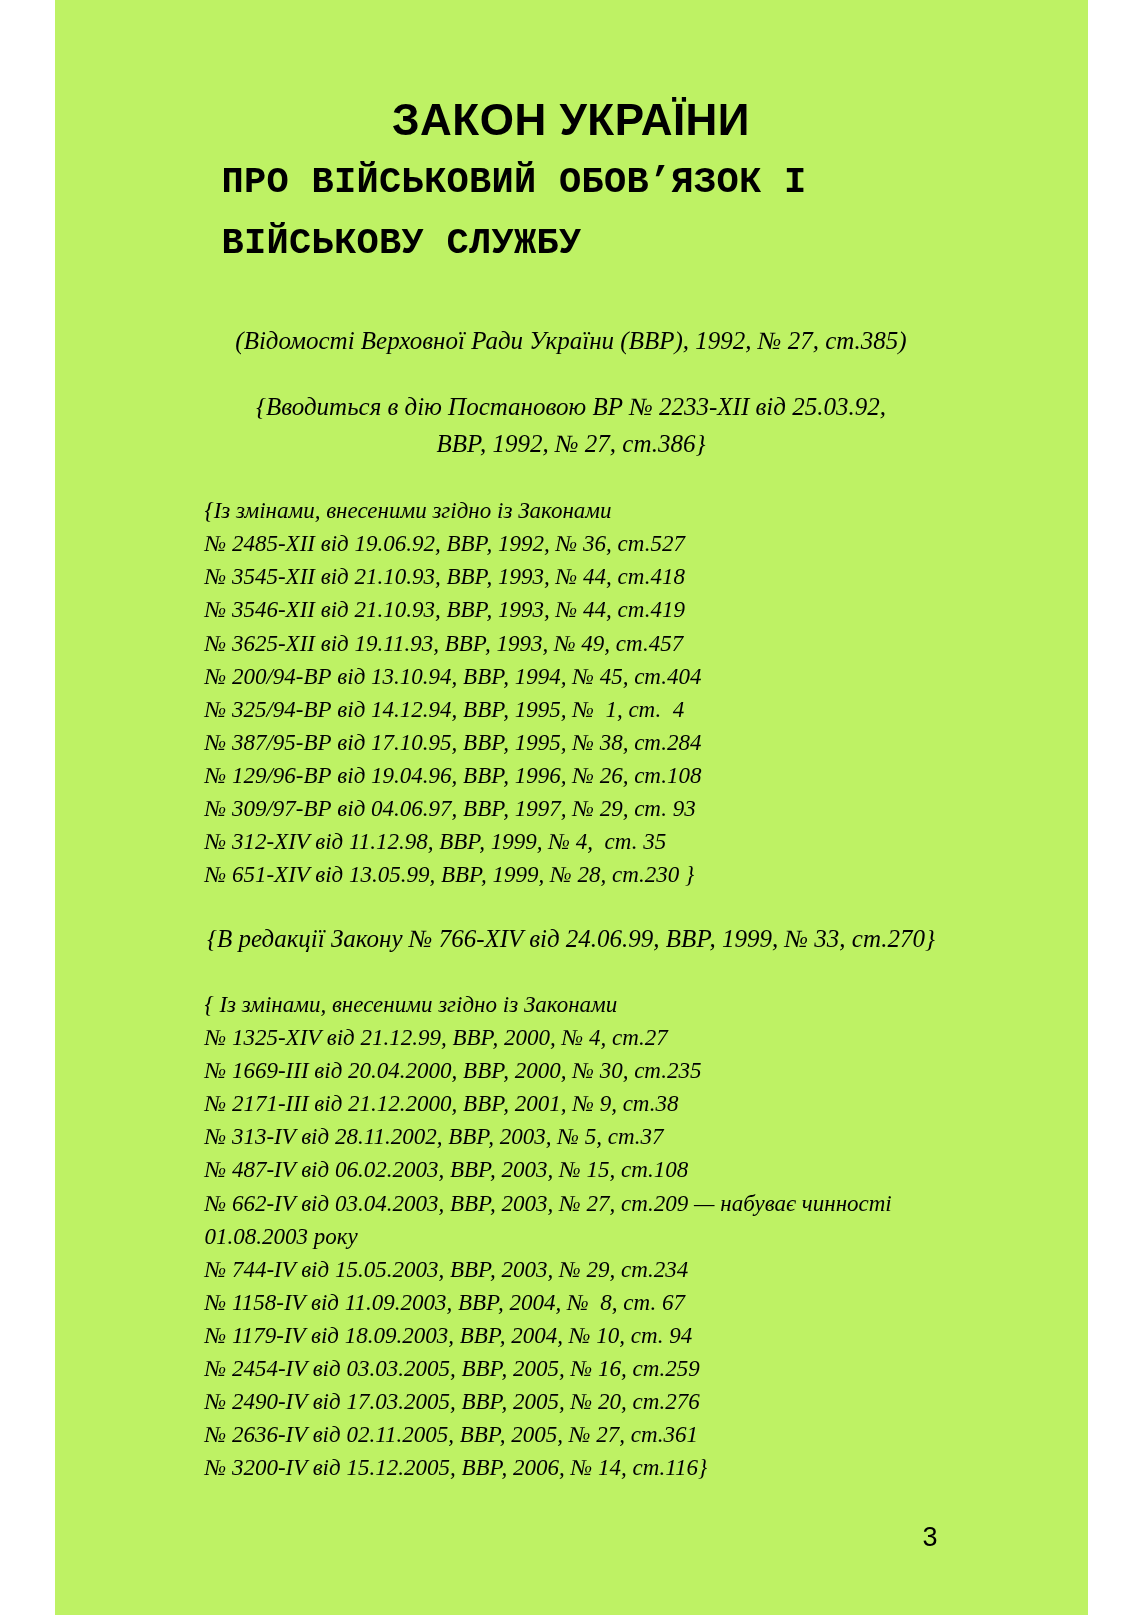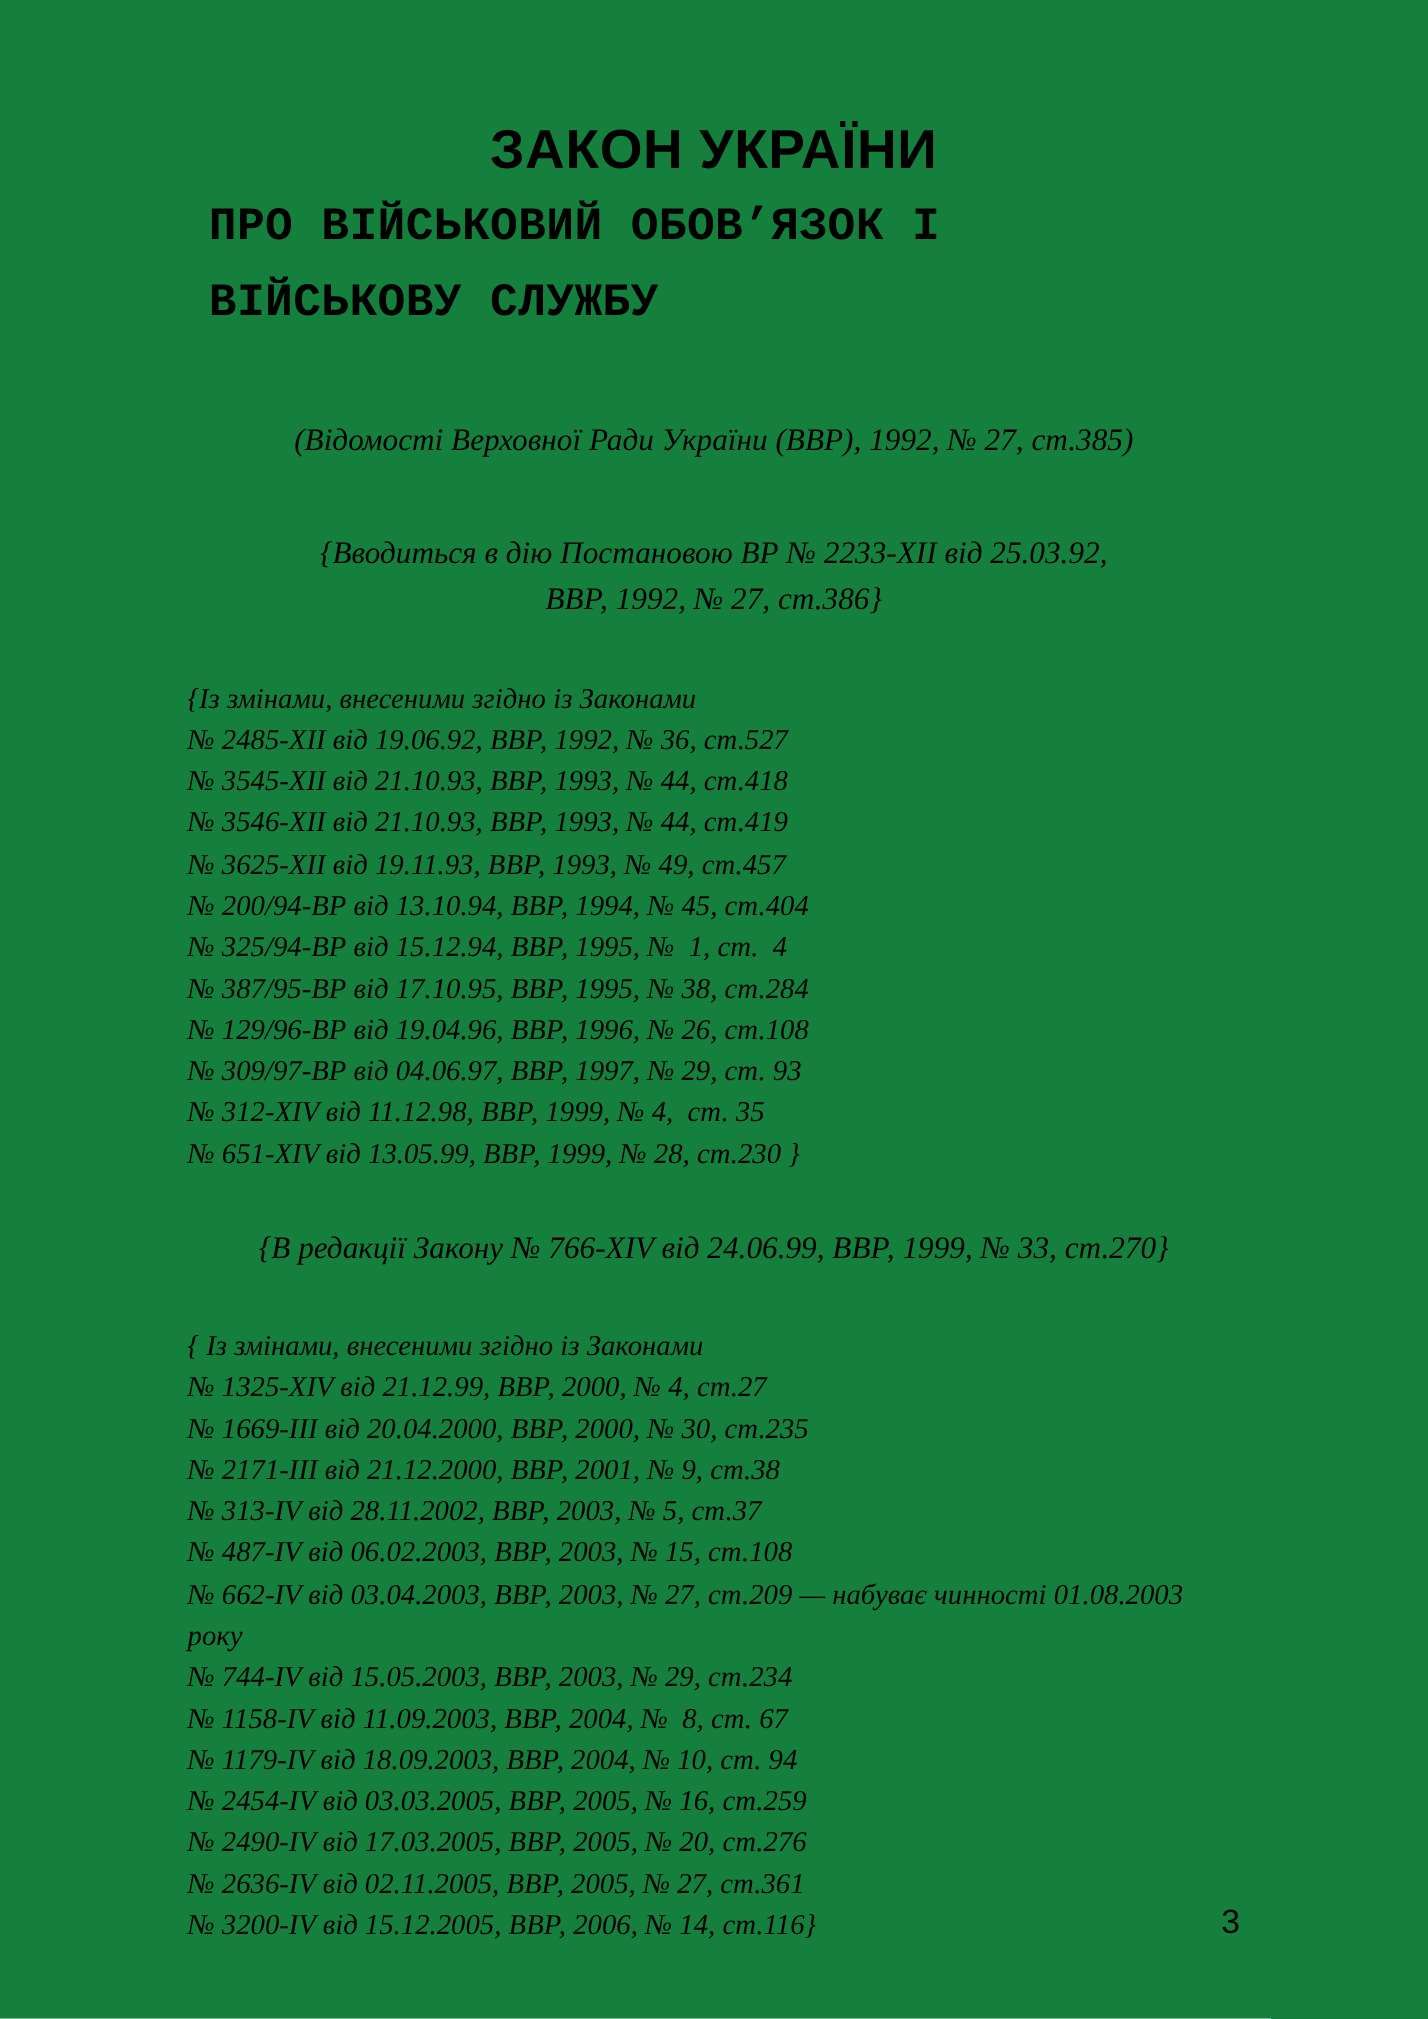--- a/index.html
+++ b/index.html
@@ -2,24 +2,24 @@
 <html lang="uk"><head>
 <meta charset="utf-8">
 <style>
   html, body {
     margin: 0;
     padding: 0;
     background: #ffffff;
   }
   .page {
     position: relative;
-    width: 1142px;
+    width: 1033px;
     height: 1615px;
     margin: 0 auto;
-    background: #15803d;
+    background: #bef264;
     color: #000000;
     font-family: "Liberation Serif", serif;
     overflow: hidden;
   }
   .content {
     padding: 95px 150px 0 150px;
   }
   .title-main {
     font-family: "Liberation Sans", sans-serif;
     font-weight: bold;
@@ -36,21 +36,21 @@
     letter-spacing: 0.3px;
     text-align: left;
     line-height: 1.18;
     margin: 17px;
   }
   .ref-block {
     text-align: center;
     font-style: italic;
     font-size: 25px;
     line-height: 1.46;
-    margin: 12px;
+    margin: 0;
   }
   .gap-1 { height: 40px; }
   .gap-2 { height: 30px; }
   .gap-3 { height: 32px; }
   .gap-4 { height: 30px; }
   .gap-5 { height: 30px; }
   .gap-6 { height: 32px; }
   .amend-list {
     list-style: none;
     margin: 0;
@@ -99,21 +99,21 @@
 
     <div class="gap-3"></div>
 
     <ul class="amend-list">
       <li>{Із змінами, внесеними згідно із Законами</li>
       <li>№ 2485-XII від 19.06.92, ВВР, 1992, № 36, ст.527</li>
       <li>№ 3545-XII від 21.10.93, ВВР, 1993, № 44, ст.418</li>
       <li>№ 3546-XII від 21.10.93, ВВР, 1993, № 44, ст.419</li>
       <li>№ 3625-XII від 19.11.93, ВВР, 1993, № 49, ст.457</li>
       <li>№ 200/94-ВР від 13.10.94, ВВР, 1994, № 45, ст.404</li>
-      <li>№ 325/94-ВР від 15.12.94, ВВР, 1995, №  1, ст.  4</li>
+      <li>№ 325/94-ВР від 14.12.94, ВВР, 1995, №  1, ст.  4</li>
       <li>№ 387/95-ВР від 17.10.95, ВВР, 1995, № 38, ст.284</li>
       <li>№ 129/96-ВР від 19.04.96, ВВР, 1996, № 26, ст.108</li>
       <li>№ 309/97-ВР від 04.06.97, ВВР, 1997, № 29, ст. 93</li>
       <li>№ 312-XIV від 11.12.98, ВВР, 1999, № 4,  ст. 35</li>
       <li>№ 651-XIV від 13.05.99, ВВР, 1999, № 28, ст.230 }</li>
     </ul>
 
     <div class="gap-4"></div>
 
     <p class="ref-block">{В редакції Закону № 766-XIV від 24.06.99, ВВР, 1999, № 33, ст.270}</p>

